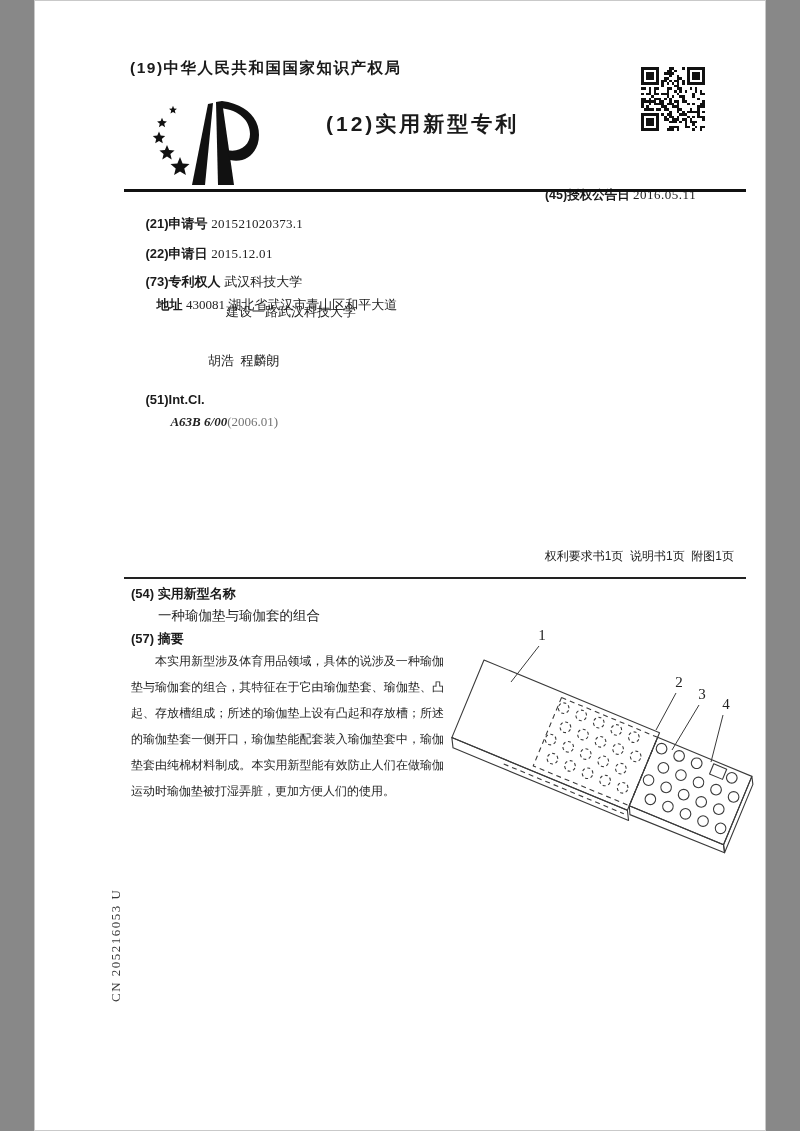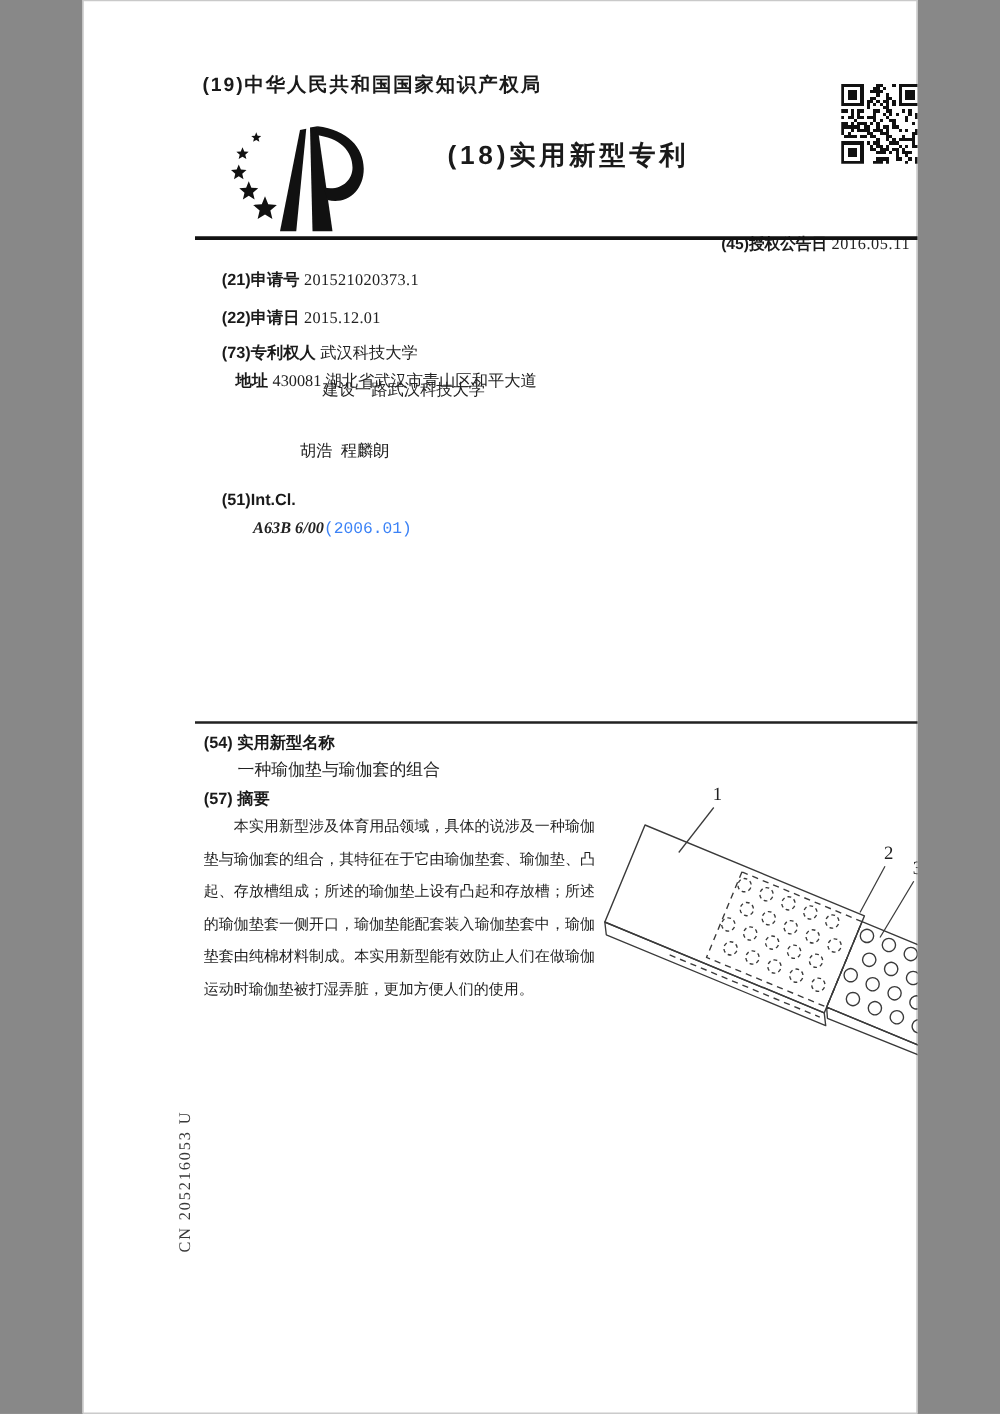--- a/index.html
+++ b/index.html
@@ -1,39 +1,39 @@
 <!DOCTYPE html>
 <html><head>
 <meta charset="utf-8">
 <style>
   html,body{margin:0;padding:0;background:#888;}
   .page{
     position:relative;
-    width:668px;height:1131px;
+    width:732px;height:1131px;
     margin:0 auto;
     background:#ffffff;
     box-shadow:inset 0 0 0 1px #c9c9c9;
     font-family:"Liberation Sans",sans-serif;
     color:#1a1a1a;
     overflow:hidden;
   }
   .abs{position:absolute;}
   .office{left:96px;top:58px;font-size:15.5px;font-weight:700;letter-spacing:1.5px;}
   .doc-type{left:292px;top:110px;font-size:21px;font-weight:700;letter-spacing:3px;}
   .pub-row{left:497px;font-size:12.5px;white-space:pre;}
   .pub-row .lbl{font-weight:700;}
   .pub-row .val{font-family:"Liberation Serif",serif;font-size:13px;letter-spacing:.5px;color:#222;}
   .rule-main{left:90px;top:189px;width:622px;height:2.5px;background:#111;}
   .rule-2{left:90px;top:577px;width:622px;height:1.5px;background:#222;}
   .field{font-size:13px;white-space:pre;}
   .field .lbl{font-weight:700;}
   .field .val{font-family:"Liberation Serif",serif;color:#222;letter-spacing:.3px;text-align:center;}
   .kai{font-family:"Liberation Serif",serif;color:#222;}
   .intcl-class{font-family:"Liberation Serif",serif;font-style:italic;font-weight:700;color:#222;}
-  .intcl-ver{font-family:Liberation Mono, monospace;color:#3b82f6;}
+  .intcl-ver{font-family:Liberation Serif, serif;color:#737373;}
   .pages-info{left:400px;top:548px;width:300px;text-align:right;font-size:12px;white-space:pre;color:#222;}
   .s-label{font-size:13px;font-weight:700;white-space:pre;}
   .s-title{font-size:13.5px;color:#222;}
   .abstract{
     left:97px;top:648px;width:313px;
     font-size:12px;line-height:26px;
     text-align:justify;text-indent:2em;color:#1f1f1f;
   }
   .v-code{
     left:74px;top:1002px;
@@ -59,21 +59,21 @@
       <g id="logo-stars">
           <polygon points="34.0,60.0 36.6,66.4 43.5,66.9 38.3,71.4 39.9,78.1 34.0,74.5 28.1,78.1 29.7,71.4 24.5,66.9 31.4,66.4"></polygon>
           <polygon points="21.0,48.0 23.1,53.1 28.6,53.5 24.4,57.1 25.7,62.5 21.0,59.6 16.3,62.5 17.6,57.1 13.4,53.5 18.9,53.1"></polygon>
           <polygon points="13.0,34.5 14.7,38.6 19.2,39.0 15.8,41.9 16.8,46.3 13.0,43.9 9.2,46.3 10.2,41.9 6.8,39.0 11.3,38.6"></polygon>
           <polygon points="16.0,20.8 17.4,24.1 20.9,24.4 18.2,26.7 19.1,30.2 16.0,28.3 12.9,30.2 13.8,26.7 11.1,24.4 14.6,24.1"></polygon>
           <polygon points="27.0,8.8 28.1,11.5 31.0,11.7 28.8,13.6 29.5,16.4 27.0,14.9 24.5,16.4 25.2,13.6 23.0,11.7 25.9,11.5"></polygon>
         </g>
     </g>
   </svg>
 
-  <div class="abs doc-type">(18)实用新型专利</div>
+  <div class="abs doc-type">(12)实用新型专利</div>
 
   <svg class="abs" style="left:607px;top:67px;" width="64" height="64" viewBox="0 0 25 25" shape-rendering="crispEdges">
     <rect x="0" y="0" width="25" height="25" fill="#fff"></rect>
     <g id="qr-modules" fill="#111">
         <rect x="0" y="0" width="7" height="7" fill="#111"></rect>
         <rect x="1" y="1" width="5" height="5" fill="#fff"></rect>
         <rect x="2" y="2" width="3" height="3" fill="#111"></rect>
         <rect x="18" y="0" width="7" height="7" fill="#111"></rect>
         <rect x="19" y="1" width="5" height="5" fill="#fff"></rect>
         <rect x="20" y="2" width="3" height="3" fill="#111"></rect>
@@ -293,20 +293,21 @@
 
   <div class="abs field kai" style="left:174px;top:352px;">胡浩  程麟朗</div>
 
   <div class="abs field" style="left:97px;top:377px;">
     <span class="lbl">(51)Int.Cl.</span>
   </div>
   <div class="abs field" style="left:122px;top:399px;">
     <span class="intcl-class">A63B 6/00</span><span class="intcl-ver">(2006.01)</span>
   </div>
 
+  <div class="abs pages-info">权利要求书1页  说明书1页  附图1页</div>
   <div class="abs rule-2"></div>
 
   <div class="abs s-label" style="left:97px;top:585px;">(54) 实用新型名称</div>
   <div class="abs s-title" style="left:124px;top:607px;">一种瑜伽垫与瑜伽套的组合</div>
   <div class="abs s-label" style="left:97px;top:630px;">(57) 摘要</div>
 
   <div class="abs abstract">本实用新型涉及体育用品领域，具体的说涉及一种瑜伽垫与瑜伽套的组合，其特征在于它由瑜伽垫套、瑜伽垫、凸起、存放槽组成；所述的瑜伽垫上设有凸起和存放槽；所述的瑜伽垫套一侧开口，瑜伽垫能配套装入瑜伽垫套中，瑜伽垫套由纯棉材料制成。本实用新型能有效防止人们在做瑜伽运动时瑜伽垫被打湿弄脏，更加方便人们的使用。</div>
 
   <svg class="abs" style="left:413px;top:616px;" width="312" height="248" viewBox="0 0 312 248">
     <g transform="translate(37,44) rotate(22.5)" stroke="#3a3a3a" fill="none" stroke-width="1.1" stroke-linejoin="round">

